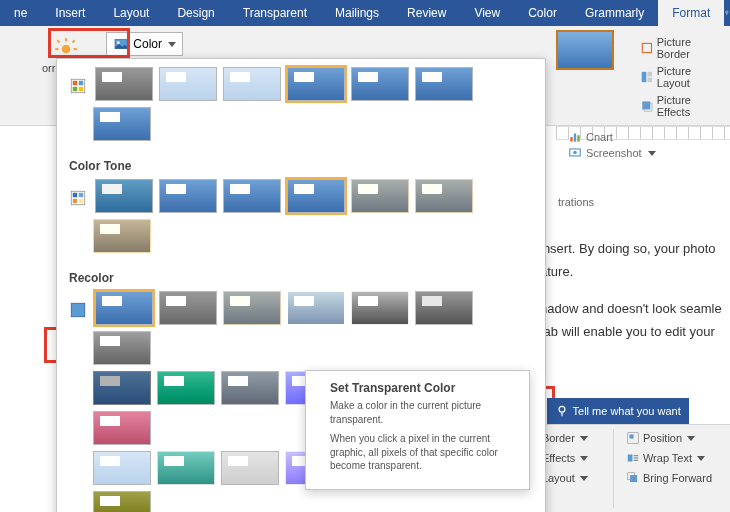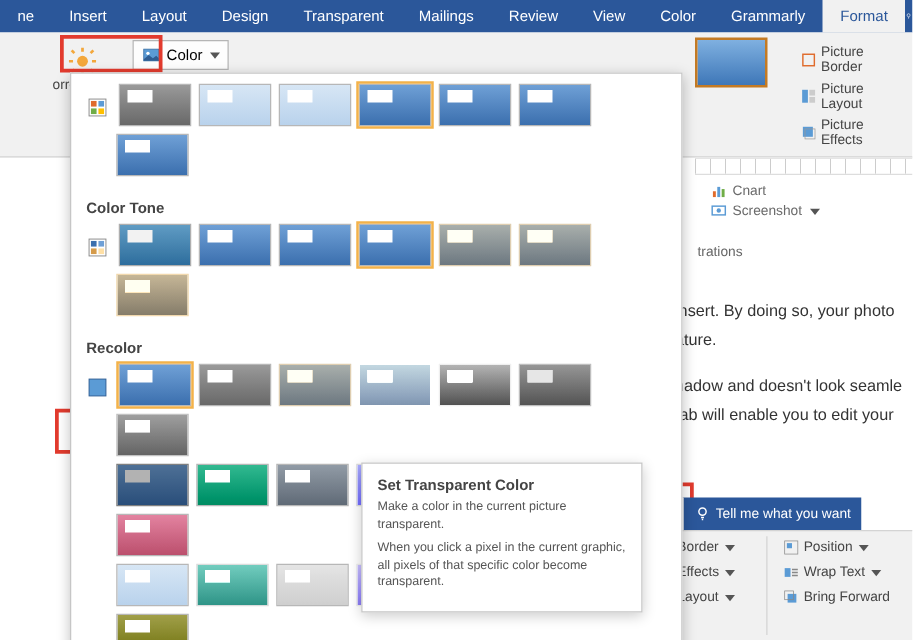--- a/index.html
+++ b/index.html
@@ -38,21 +38,21 @@
   .thumb.darkbw{filter:grayscale(100%) contrast(200%);}
   .thumb.green{filter:hue-rotate(60deg) saturate(150%);}
   .thumb.violet{filter:hue-rotate(210deg) saturate(110%);}
   .thumb.orange{filter:hue-rotate(-60deg) saturate(140%);}
   .thumb.teal{filter:hue-rotate(120deg);}
   .thumb.yellow{filter:hue-rotate(30deg) saturate(200%) brightness(1.2);}
   .thumb.washed{filter:brightness(1.4) saturate(30%);}
   .recolor-left { width:20px; display:inline-block;}
 
   
-  .tooltip { position:absolute; left:289px; top:370px; width:225px; background:#fff; border:1px solid #c6c6c6; box-shadow:0 3px 10px rgba(0,0,0,.2); padding:10px 12px; z-index:40; }
+  .tooltip { position:absolute; left:305px; top:370px; width:225px; background:#fff; border:1px solid #c6c6c6; box-shadow:0 3px 10px rgba(0,0,0,.2); padding:10px 24px; z-index:40; }
   .tooltip h4{font-size:12px;font-weight:700;color:#444;margin-bottom:4px;}
   .tooltip p{font-size:10px;color:#555;line-height:1.35;margin-bottom:6px;}
 
   
   .doc { position:absolute; left:200px; top:240px; right:0; color:#333; font-size:13px; line-height:1.45; z-index:1;}
   .doc p{margin-bottom:14px;}
 
   
   .subribbon-tabs { position:absolute; left:300px; top:398px; height:26px; background:#2b579a; color:#fff; display:flex; align-items:center; z-index:10;}
   .sr-tab { padding:0 10px; display:flex; align-items:center; height:100%; font-size:11px; }
@@ -62,21 +62,21 @@
   .subribbon .col{display:flex;flex-direction:column;gap:2px;padding:0 8px;border-right:1px solid #d4d4d4;}
   .subribbon .col1{flex:1;display:flex;align-items:center;justify-content:center;}
   .handle { position:absolute; width:7px; height:7px; border:1px solid #888; background:#fff; border-radius:2px;}
   .styles-slot{position:absolute;left:350px;top:374px;width:110px;height:32px;border:1px dashed #bbb;z-index:10;}
 
   
   .right-peek { position:absolute; left:556px; top:30px; display:flex; gap:6px; z-index:2;}
   .stylecard2{width:58px;height:40px;border:1px solid #c9c9c9;background:linear-gradient(#7fb0e0,#3e77b8);}
   .stylecard2.sel{border:2px solid #c37a24;}
   .right-peek2{position:absolute;left:636px;top:34px;display:flex;flex-direction:column;gap:1px;z-index:2;}
-  .chart-peek{position:absolute;left:568px;top:146px;display:flex;flex-direction:column;gap:2px;z-index:2;color:#6a6a6a;font-size:11px;}
+  .chart-peek{position:absolute;left:568px;top:130px;display:flex;flex-direction:column;gap:2px;z-index:2;color:#6a6a6a;font-size:11px;}
   .chart-peek .line{display:flex;align-items:center;gap:4px;}
   .ruler{position:absolute;left:556px;top:126px;height:14px;right:0;background:#fff;border-top:1px solid #ddd;border-bottom:1px solid #ddd;background-image:repeating-linear-gradient(90deg,#ccc 0,#ccc 1px,transparent 1px,transparent 12px);z-index:1;}
   .trations{position:absolute;left:558px;top:196px;color:#666;font-size:11px;z-index:1;}
   .bulb2{display:flex;align-items:center;gap:4px;color:#fff;font-size:11px;padding:0 8px;}
 </style>
 </head>
 <body>
 
 <div class="tabs">
   <div class="tab">ne</div>

